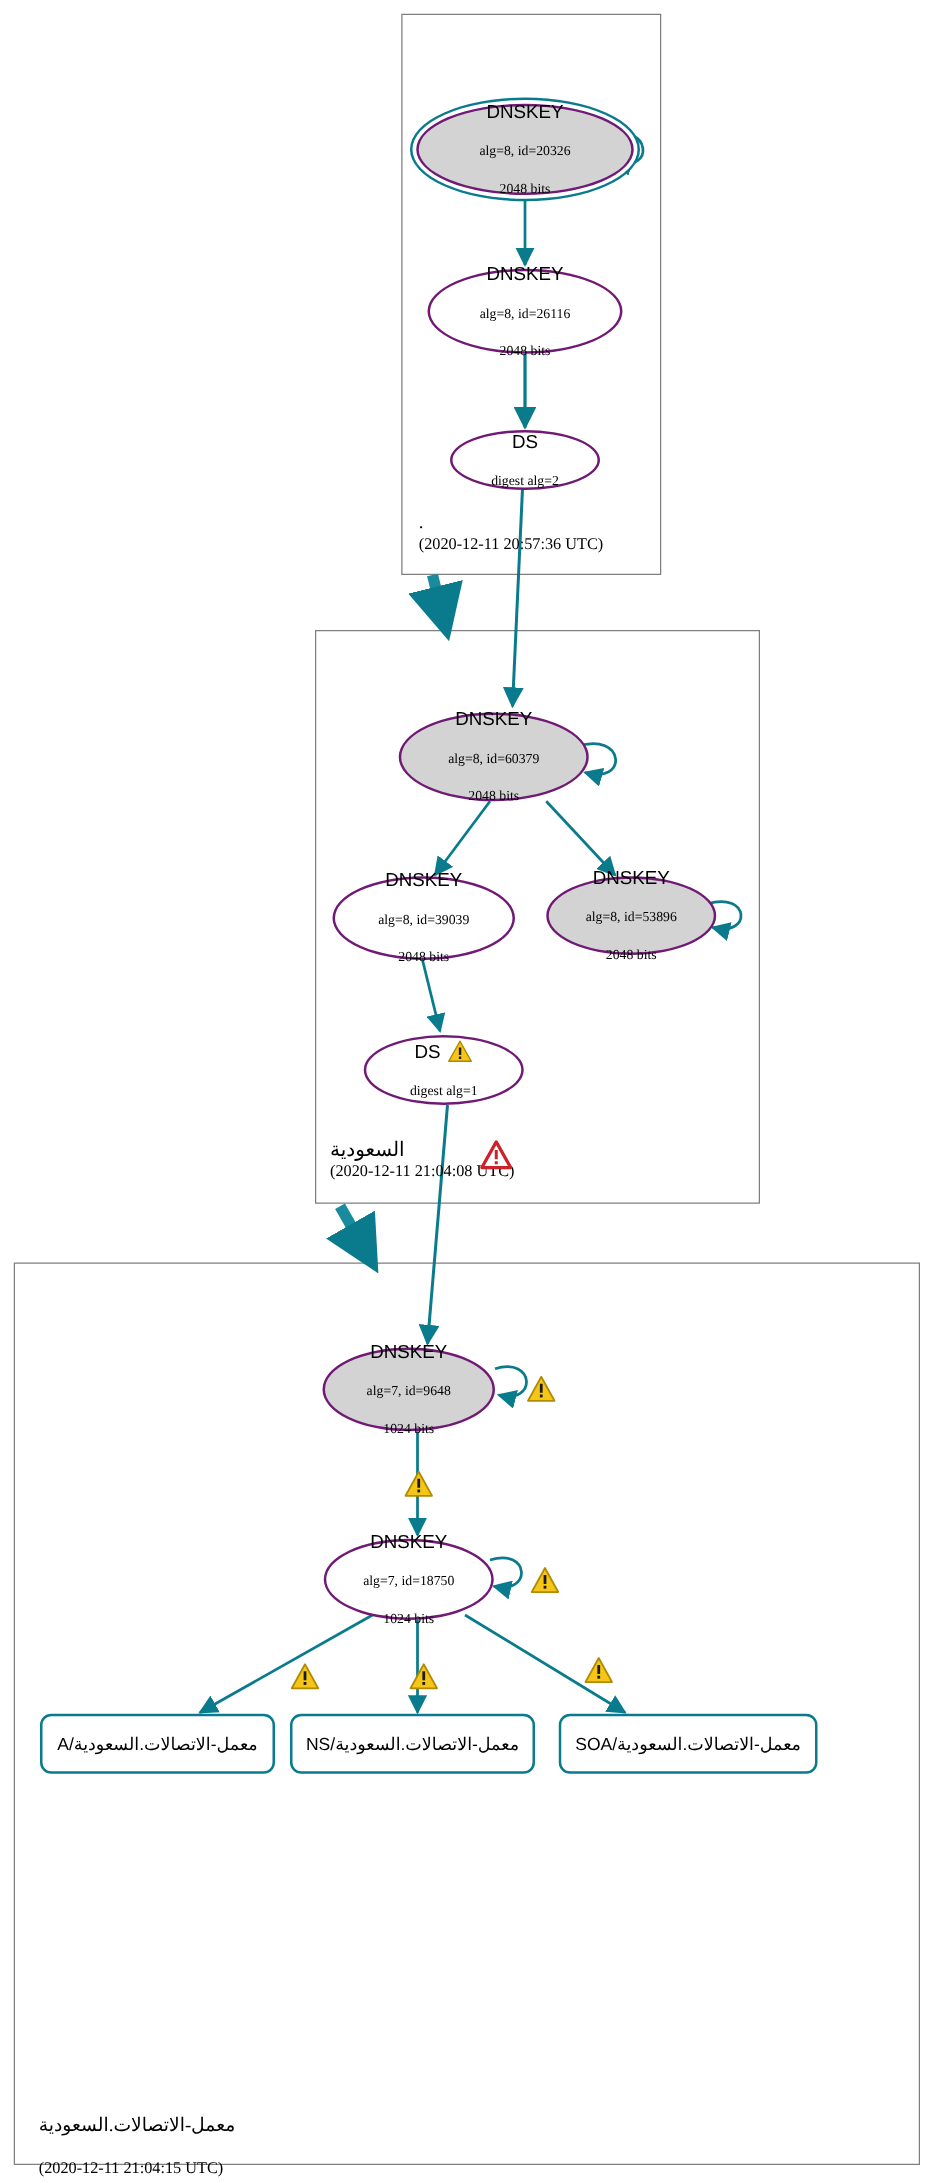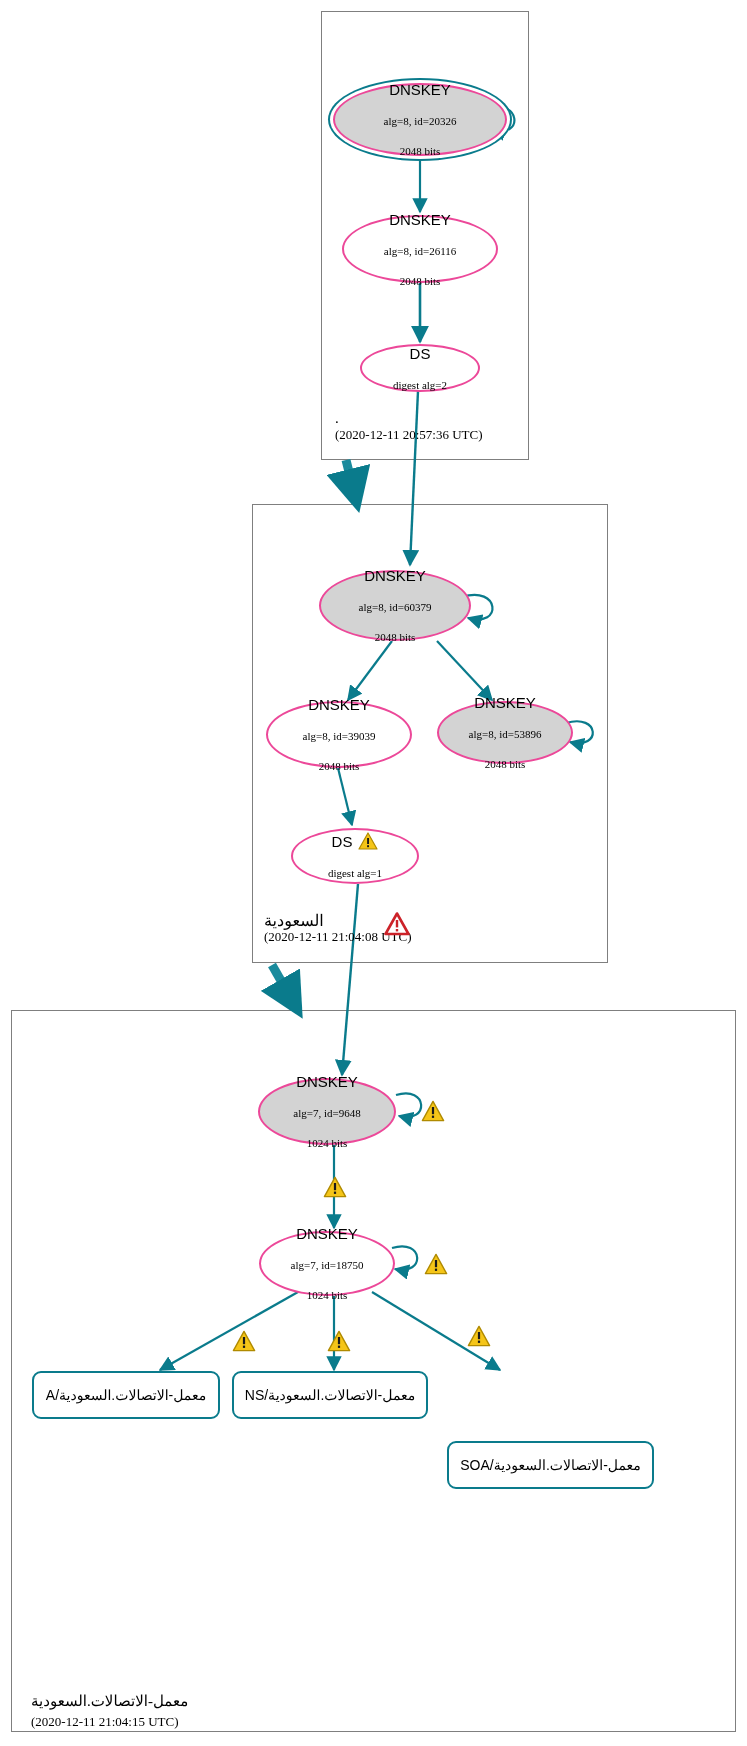--- a/index.html
+++ b/index.html
@@ -12,21 +12,21 @@
   .zonelabel .zname{font-size:15px;line-height:17px;}
   .zonelabel .ztime{font-size:13px;line-height:16px;}
 
   svg.layer{position:absolute;left:0;top:0;width:747px;height:1746px;pointer-events:none;}
 
   .node{position:absolute;display:flex;flex-direction:column;align-items:center;justify-content:center;
         box-sizing:border-box;color:#000;text-align:center;}
   .node .l1{font-family:"Liberation Sans",sans-serif;font-size:15px;line-height:17px;}
   .node .l2,.node .l3{font-family:Liberation Serif, serif;font-size:11px;line-height:14px;margin-top:16px;}
 
-  .ell{border:2px solid #ec4899;border-radius:50%;}
+  .ell{border:2px solid #701a75;border-radius:50%;}
   .ell.filled{background:#d3d3d3;}
   .ell.white{background:#ffffff;}
   .ell.anchor{box-shadow:0 0 0 3px #ffffff,0 0 0 5px #0a7b8c;}
 
   .rrbox{border:2px solid #0a7b8c;border-radius:9px;background:#ffffff;
          font-family:"Liberation Sans",sans-serif;font-size:14px;color:#000;
          display:flex;align-items:center;justify-content:center;direction:rtl;}
 
   .warn{position:absolute;width:0;height:0;}
   .warn svg{position:absolute;left:0;top:0;}
@@ -208,22 +208,22 @@
       <rect x="10.9" y="15.6" width="2.2" height="2.3" fill="#1a1a1a"></rect>
     </svg>
   </span>
 
   <div class="rrbox" style="position:absolute;left:20px;top:1371px;width:184px;height:44px;margin-left:12px;">
     <span>معمل-الاتصالات.السعودية/A</span>
   </div>
   <div class="rrbox" style="position:absolute;left:232px;top:1371px;width:192px;height:44px;">
     <span>معمل-الاتصالات.السعودية/NS</span>
   </div>
-  <div class="rrbox" style="position:absolute;left:447px;top:1441px;width:203px;height:44px;">
+  <div class="rrbox" style="position:absolute;left:447px;top:1371px;width:203px;height:44px;">
     <span>معمل-الاتصالات.السعودية/SOA</span>
   </div>
 
   <div class="zonelabel" style="left:31px;top:1693px;">
     <div class="zname" style="font-size:15px;">معمل-الاتصالات.السعودية</div>
-    <div class="ztime" style="margin-top:4px;">(2020-12-11 21:04:15 UTC)</div>
+    <div class="ztime" style="margin-top:16px;">(2020-12-11 21:04:15 UTC)</div>
   </div>
 
 </div>
 
 </body></html>

